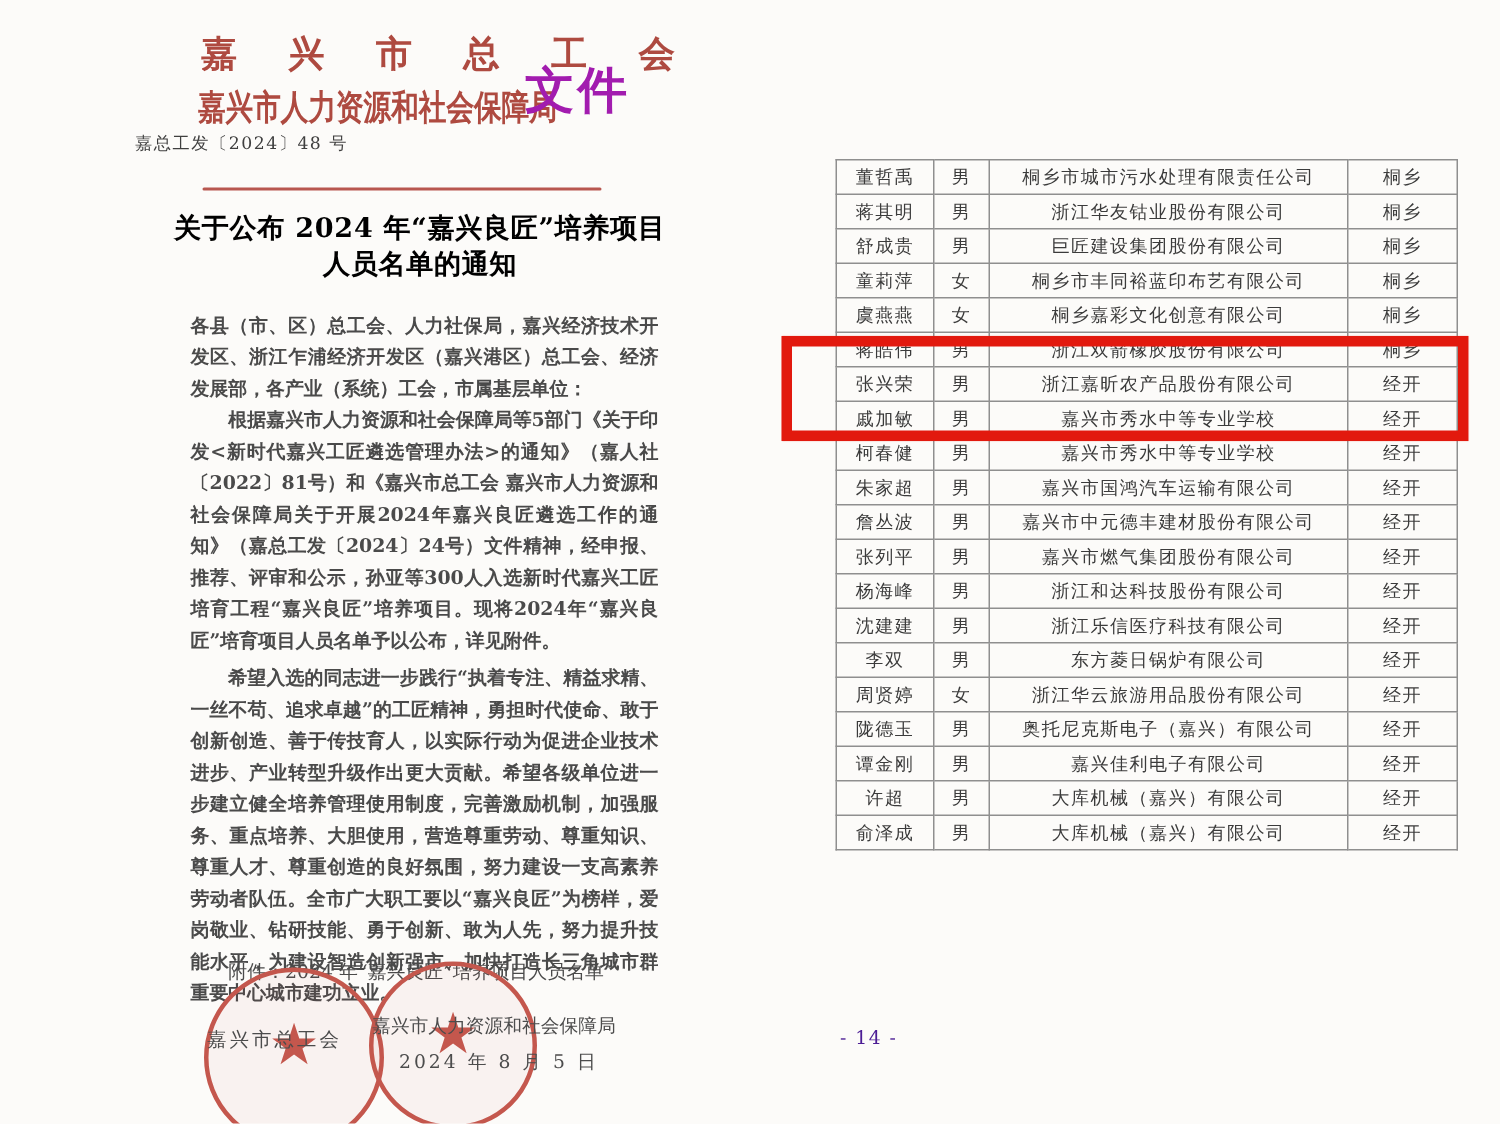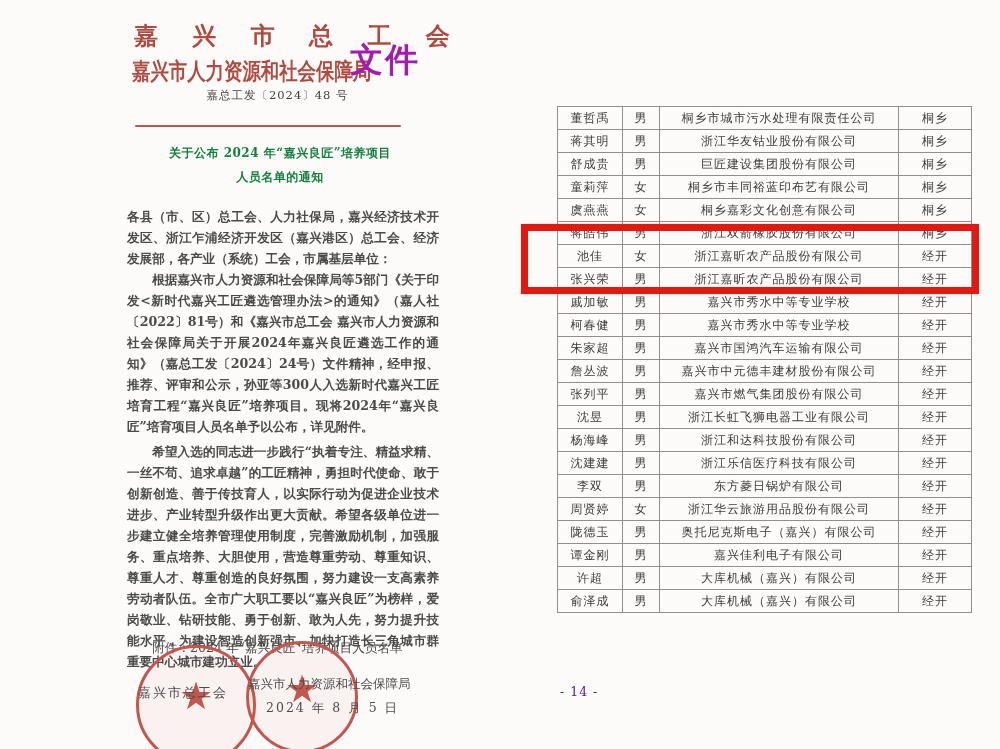--- a/index.html
+++ b/index.html
@@ -24,30 +24,30 @@
   .org2{
     position:absolute;left:42px;top:44px;width:310px;
     font-size:23px;font-weight:bold;color:#ae4a40;white-space:nowrap;
     transform:scaleX(0.80);transform-origin:left center;
   }
   .doc-word{
     position:absolute;left:260px;top:26px;
     font-size:33px;font-weight:bold;color:#ae4a40;letter-spacing:2px;
   }
   .doc-number{
-    position:absolute;left:0;top:88px;width:375px;text-align:center;
+    position:absolute;left:0;top:88px;width:375px;
     font-size:11.5px;color:#3f3f3f;letter-spacing:1px;
   }
   .red-rule{
     position:absolute;left:45px;top:125px;width:266px;height:2px;
     background:#b85750;border-radius:1px;
   }
   .doc-title{
     position:absolute;left:0;top:141px;width:380px;text-align:center;
-    font-size:12px;font-weight:bold;color:#15803d;line-height:24px;letter-spacing:0.5px;
+    font-size:18px;font-weight:bold;color:#000000;line-height:24px;letter-spacing:0.5px;
     margin:0;
   }
   .body-block{position:absolute;left:37px;width:312px;font-size:12.6px;line-height:21px;text-align:justify;color:#4a4a4a;}
   .body-block p{margin:0;font-weight:bold;}
   .block-1{top:206px;}
   .block-2{top:441px;}
   .indent{text-indent:2em;}
   .attachment-line{
     position:absolute;left:37px;top:640px;width:330px;
     font-size:12.6px;color:#4a4a4a;text-indent:2em;
@@ -171,32 +171,26 @@
             <td class="col-company">桐乡嘉彩文化创意有限公司</td>
             <td class="col-region">桐乡</td>
           </tr>
           <tr>
             <td class="col-name">蒋皓伟</td>
             <td class="col-gender">男</td>
             <td class="col-company">浙江双箭橡胶股份有限公司</td>
             <td class="col-region">桐乡</td>
           </tr>
           <tr>
-            <td class="col-name">池佳</td>
-            <td class="col-gender">女</td>
+            <td class="col-name">张兴荣</td>
+            <td class="col-gender">男</td>
             <td class="col-company">浙江嘉昕农产品股份有限公司</td>
             <td class="col-region">经开</td>
           </tr>
           <tr>
-            <td class="col-name">张兴荣</td>
-            <td class="col-gender">男</td>
-            <td class="col-company">浙江嘉昕农产品股份有限公司</td>
-            <td class="col-region">经开</td>
-          </tr>
-          <tr>
             <td class="col-name">戚加敏</td>
             <td class="col-gender">男</td>
             <td class="col-company">嘉兴市秀水中等专业学校</td>
             <td class="col-region">经开</td>
           </tr>
           <tr>
             <td class="col-name">柯春健</td>
             <td class="col-gender">男</td>
             <td class="col-company">嘉兴市秀水中等专业学校</td>
             <td class="col-region">经开</td>
@@ -210,26 +204,20 @@
           <tr>
             <td class="col-name">詹丛波</td>
             <td class="col-gender">男</td>
             <td class="col-company">嘉兴市中元德丰建材股份有限公司</td>
             <td class="col-region">经开</td>
           </tr>
           <tr>
             <td class="col-name">张列平</td>
             <td class="col-gender">男</td>
             <td class="col-company">嘉兴市燃气集团股份有限公司</td>
-            <td class="col-region">经开</td>
-          </tr>
-          <tr>
-            <td class="col-name">沈昱</td>
-            <td class="col-gender">男</td>
-            <td class="col-company">浙江长虹飞狮电器工业有限公司</td>
             <td class="col-region">经开</td>
           </tr>
           <tr>
             <td class="col-name">杨海峰</td>
             <td class="col-gender">男</td>
             <td class="col-company">浙江和达科技股份有限公司</td>
             <td class="col-region">经开</td>
           </tr>
           <tr>
             <td class="col-name">沈建建</td>

